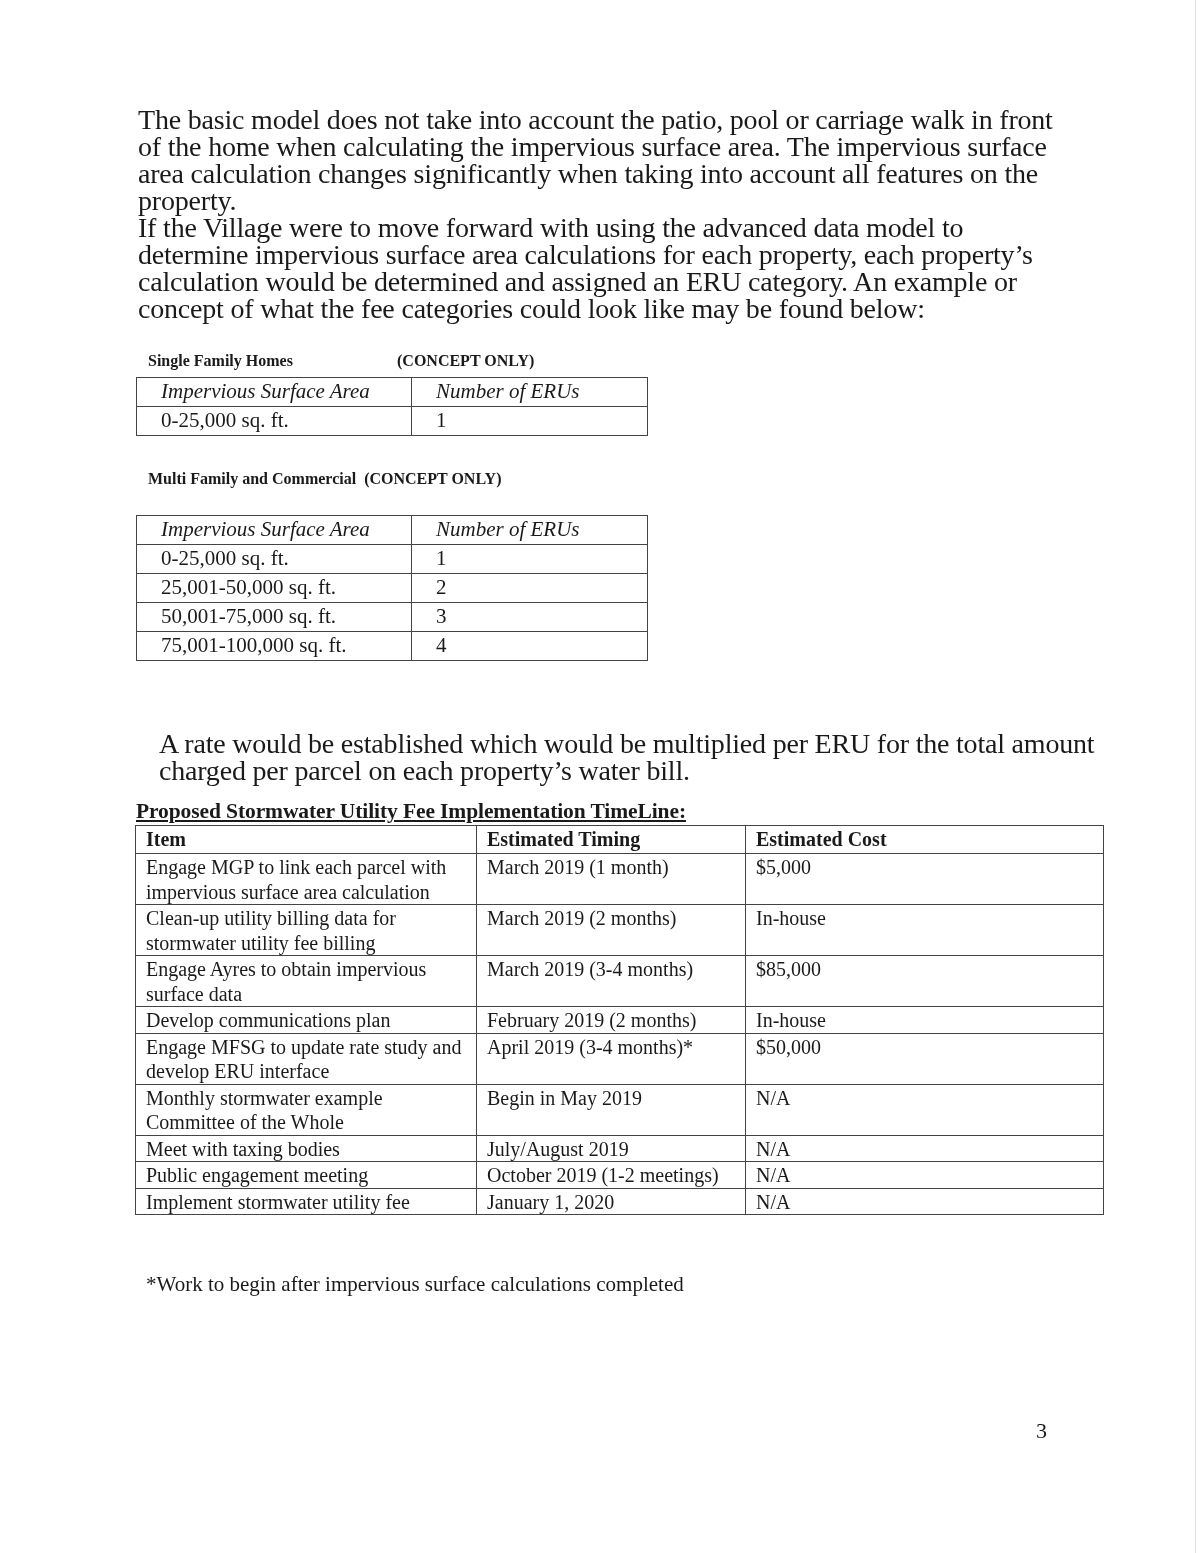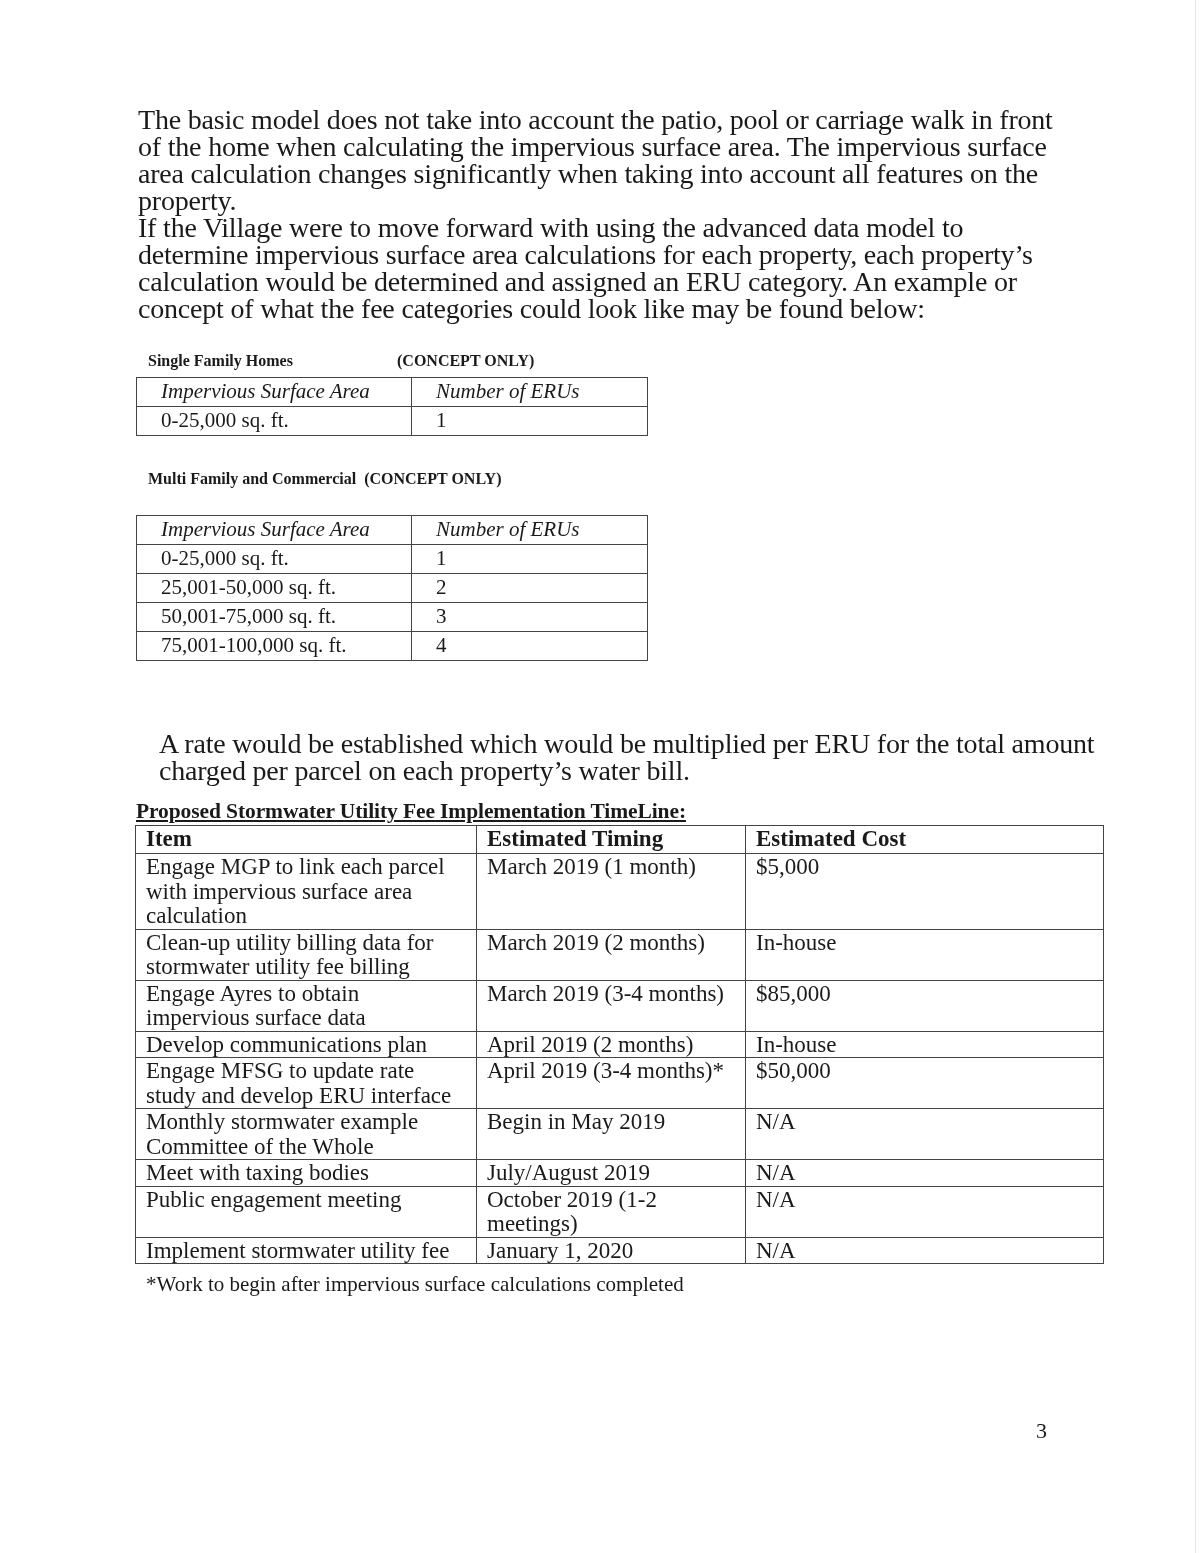--- a/index.html
+++ b/index.html
@@ -78,21 +78,21 @@
       text-underline-offset: 2px;
       white-space: nowrap;
       letter-spacing: -0.1px;
     }
     table.timeline {
       position: absolute;
       left: 135px;
       top: 825px;
       width: 969px;
       border-collapse: collapse;
-      font-size: 23px;
+      font-size: 20px;
     }
     table.timeline td, table.timeline th {
       border: 1.5px solid #444;
       padding: 1px 10px 0 10px;
       vertical-align: top;
       text-align: left;
       line-height: 24.5px;
       font-weight: normal;
     }
     table.timeline th { font-weight: bold; height: 26px; }
@@ -186,21 +186,21 @@
     <td class="c2">March 2019 (2 months)</td>
     <td>In-house</td>
   </tr>
   <tr>
     <td class="c1">Engage Ayres to obtain impervious surface data</td>
     <td class="c2">March 2019 (3-4 months)</td>
     <td>$85,000</td>
   </tr>
   <tr>
     <td class="c1">Develop communications plan</td>
-    <td class="c2">April 2019 (2 months)</td>
+    <td class="c2">February 2019 (2 months)</td>
     <td>In-house</td>
   </tr>
   <tr>
     <td class="c1">Engage MFSG  to update rate study and develop ERU interface</td>
     <td class="c2">April 2019 (3-4 months)*</td>
     <td>$50,000</td>
   </tr>
   <tr>
     <td class="c1">Monthly stormwater example Committee of the Whole</td>
     <td class="c2">Begin in May 2019</td>

